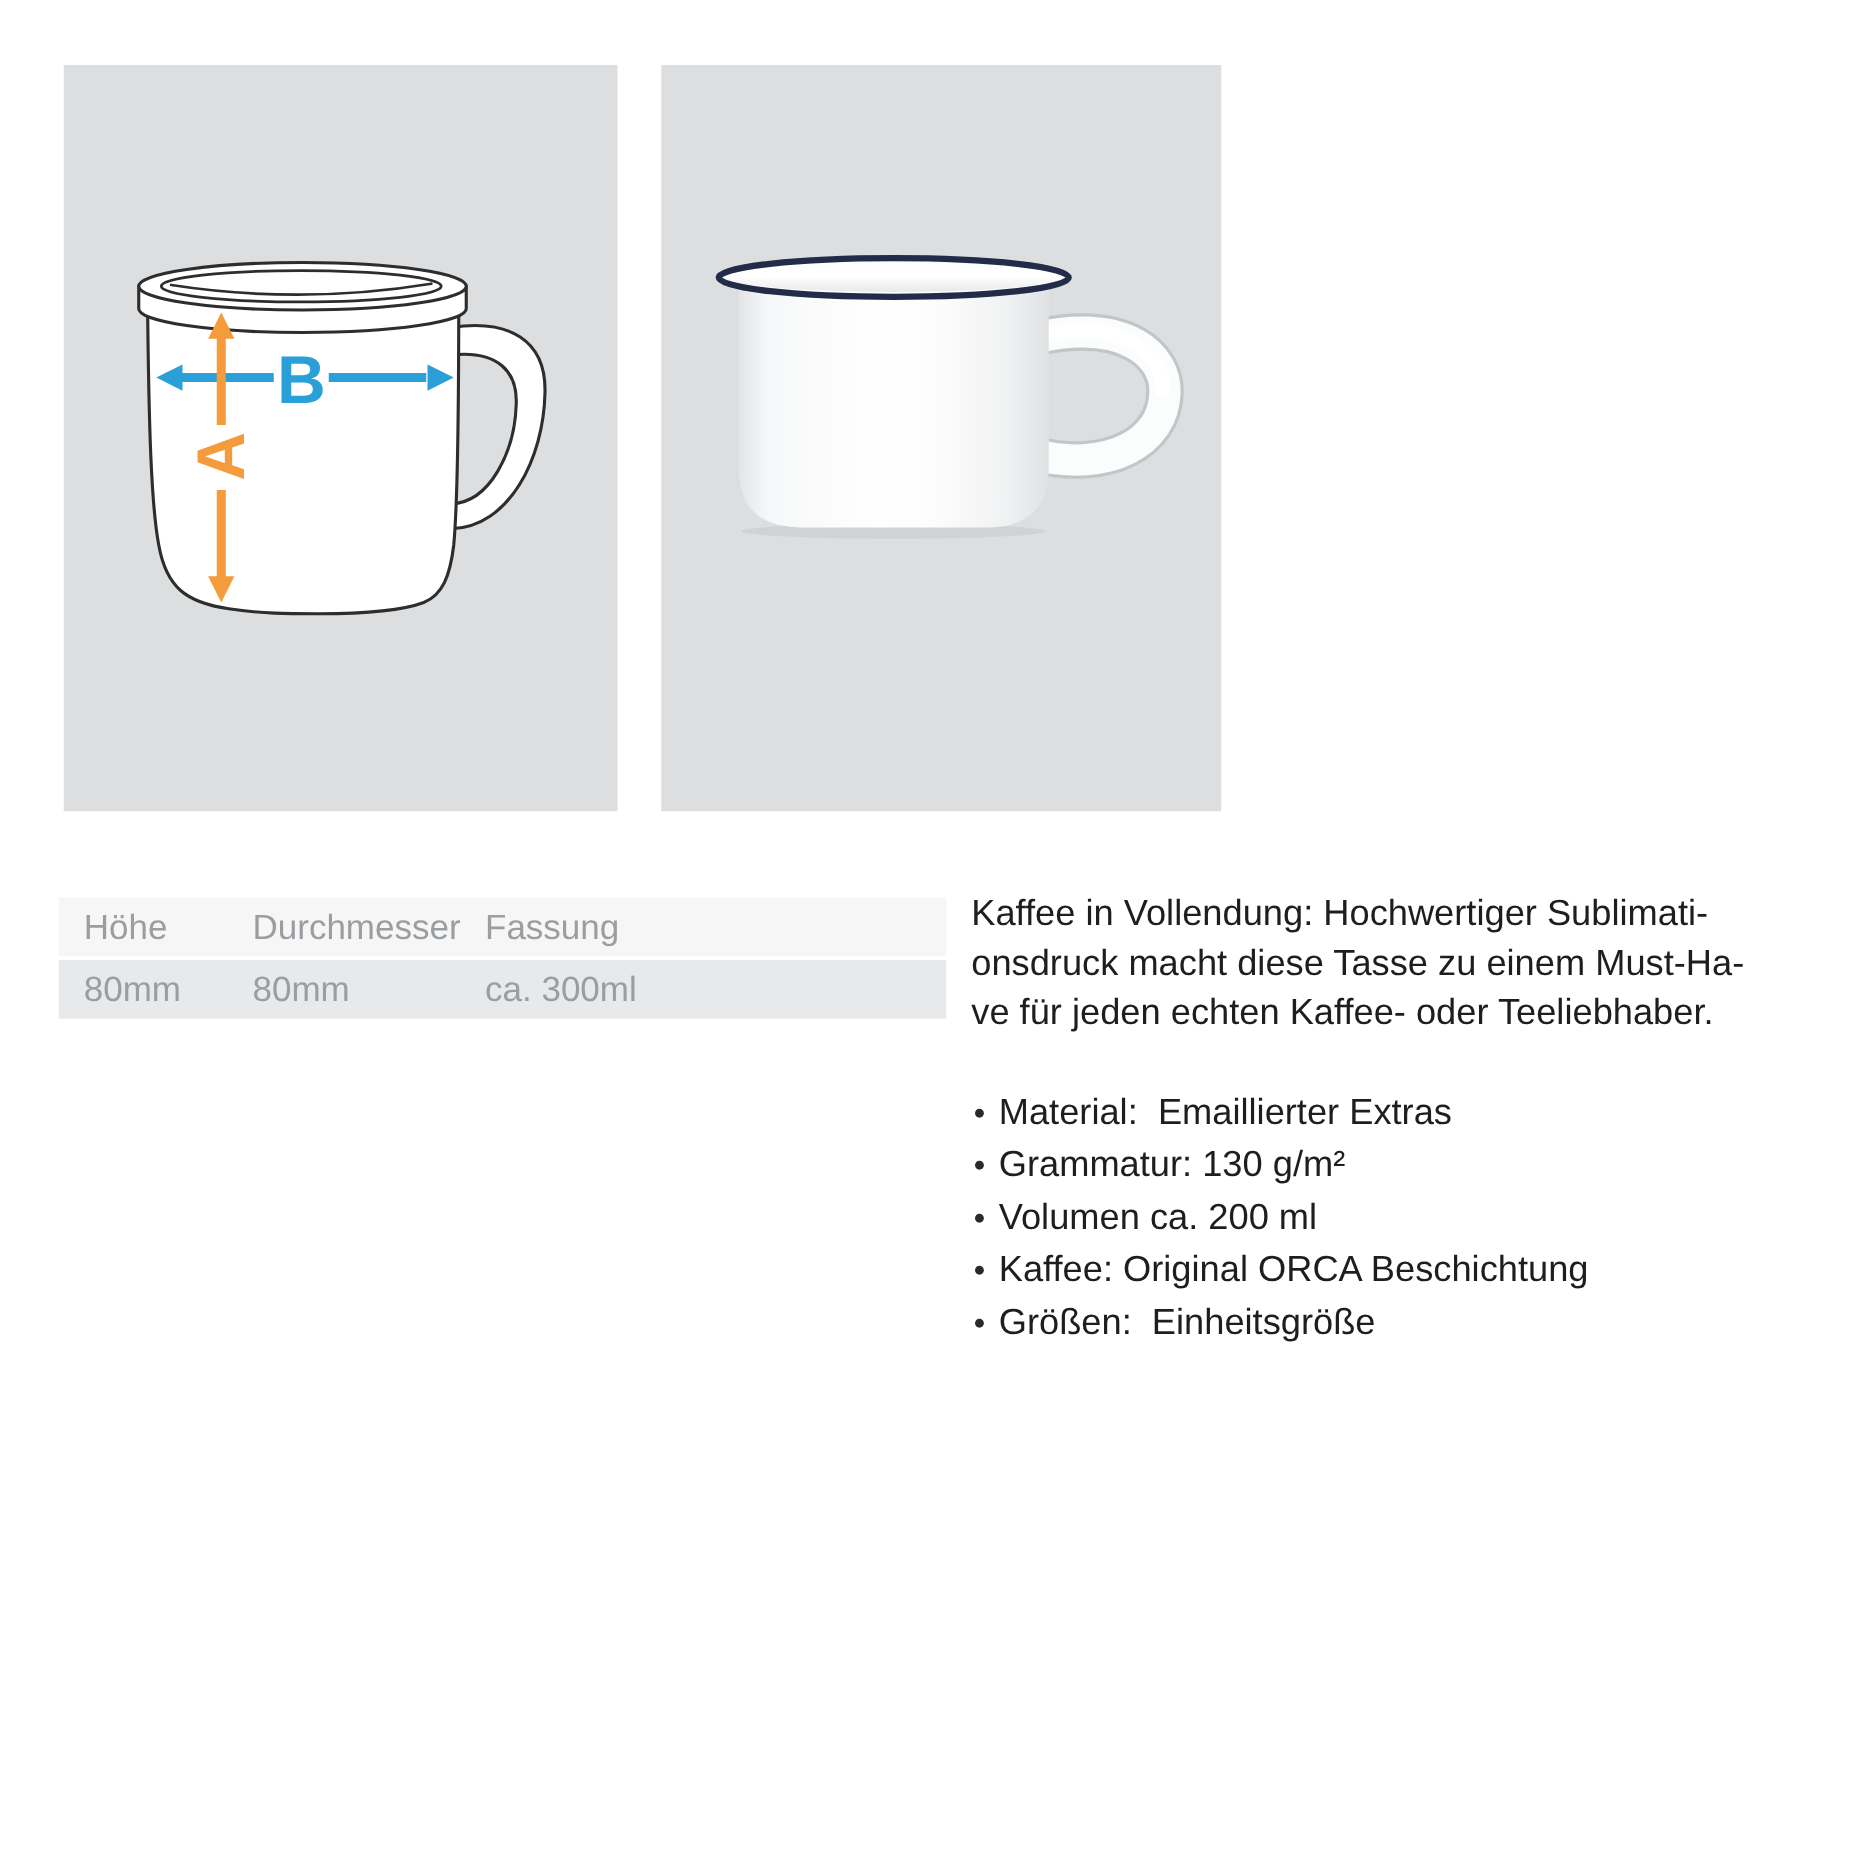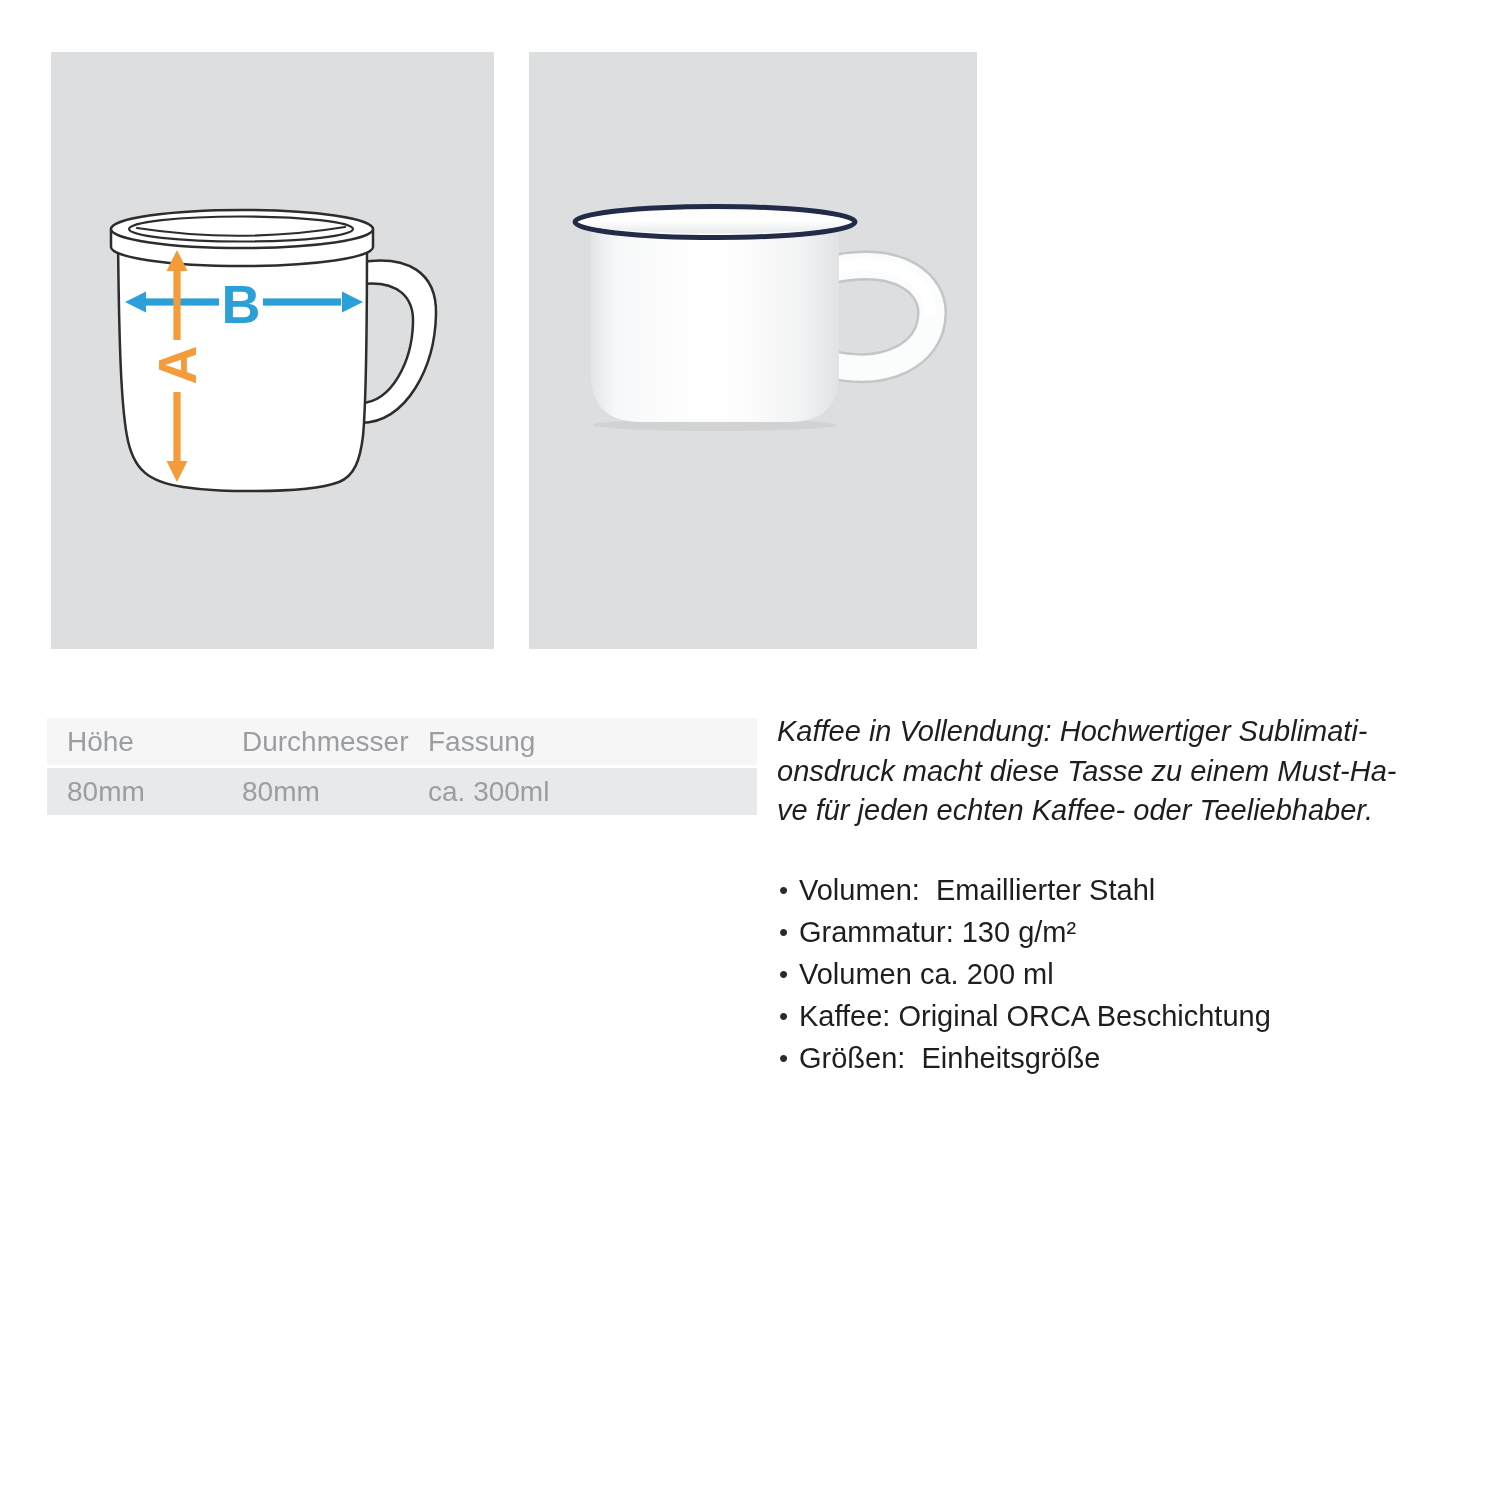--- a/index.html
+++ b/index.html
@@ -9,26 +9,26 @@
   #product-photo-panel{left:529px;width:448px;}
   .panel svg{display:block;width:100%;height:100%;}
 
   
   #size-table{position:absolute;left:47px;top:718px;width:710px;font-size:28px;color:#9b9ea1;}
   .trow{display:flex;align-items:center;}
   .trow.head{height:47px;background:#f6f6f7;margin-bottom:3px;}
   .trow.vals{height:47px;background:#e8e9ea;}
   .tcell{white-space:pre-wrap;}
   .c1{width:135px;padding-left:20px;}
-  .c2{width:186px;margin-left:40px;}
+  .c2{width:186px;}
   .c3{flex:1;}
 
   
   #description-block{position:absolute;left:777px;top:712px;width:700px;color:#1e1e1e;}
-  .intro-line{font-size:29px;line-height:39.5px;white-space:pre;font-style:italic;}
+  .intro-line{font-size:29px;line-height:39.5px;white-space:pre;}
   #feature-list{list-style:none;margin:38px 0 0 0;padding:0;}
   #feature-list li{position:relative;padding-left:22px;font-size:29px;line-height:42px;}
   .dot{position:absolute;left:2px;top:0;font-size:26px;color:#2a2a2a;}
   .li-text{white-space:pre-wrap;}
 </style>
 </head>
 <body>
 
 <div class="panel" id="size-diagram-panel">
   <svg viewBox="0 0 443 597">
@@ -106,19 +106,19 @@
     <div class="tcell c2">80mm</div>
     <div class="tcell c3">ca. 300ml</div>
   </div>
 </div>
 
 <div id="description-block">
   <div class="intro-line">Kaffee in Vollendung: Hochwertiger Sublimati-</div>
   <div class="intro-line">onsdruck macht diese Tasse zu einem Must-Ha-</div>
   <div class="intro-line">ve für jeden echten Kaffee- oder Teeliebhaber.</div>
   <ul id="feature-list">
-    <li><span class="dot">•</span><span class="li-text">Volumen:  Emaillierter Stahl</span></li>
+    <li><span class="dot">•</span><span class="li-text">Material:  Emaillierter Extras</span></li>
     <li><span class="dot">•</span><span class="li-text">Grammatur: 130 g/m²</span></li>
     <li><span class="dot">•</span><span class="li-text">Volumen ca. 200 ml</span></li>
     <li><span class="dot">•</span><span class="li-text">Kaffee: Original ORCA Beschichtung</span></li>
     <li><span class="dot">•</span><span class="li-text">Größen:  Einheitsgröße</span></li>
   </ul>
 </div>
 
 </body></html>

